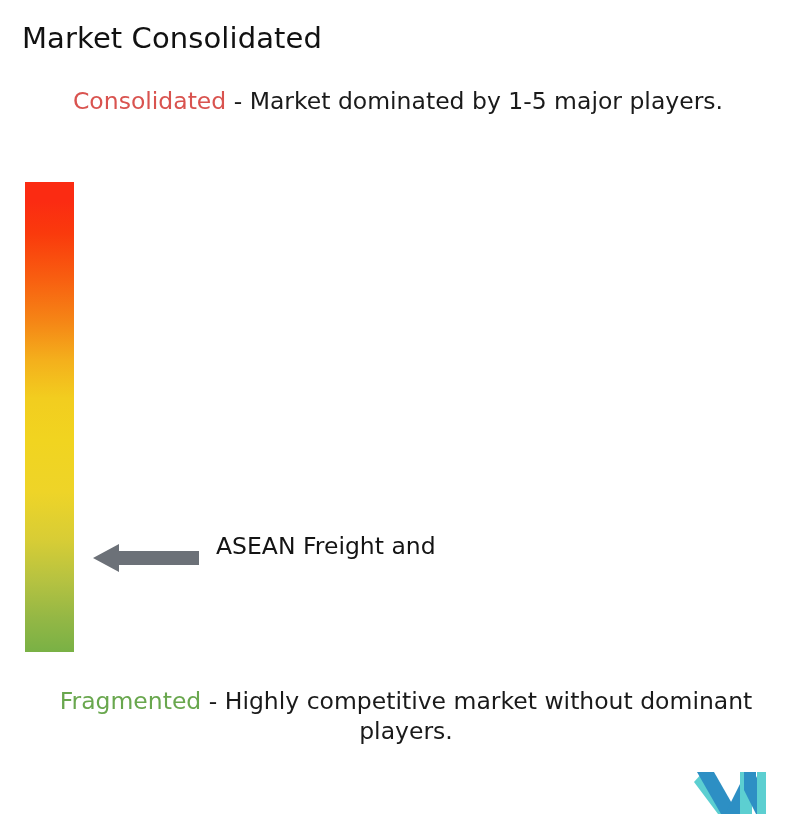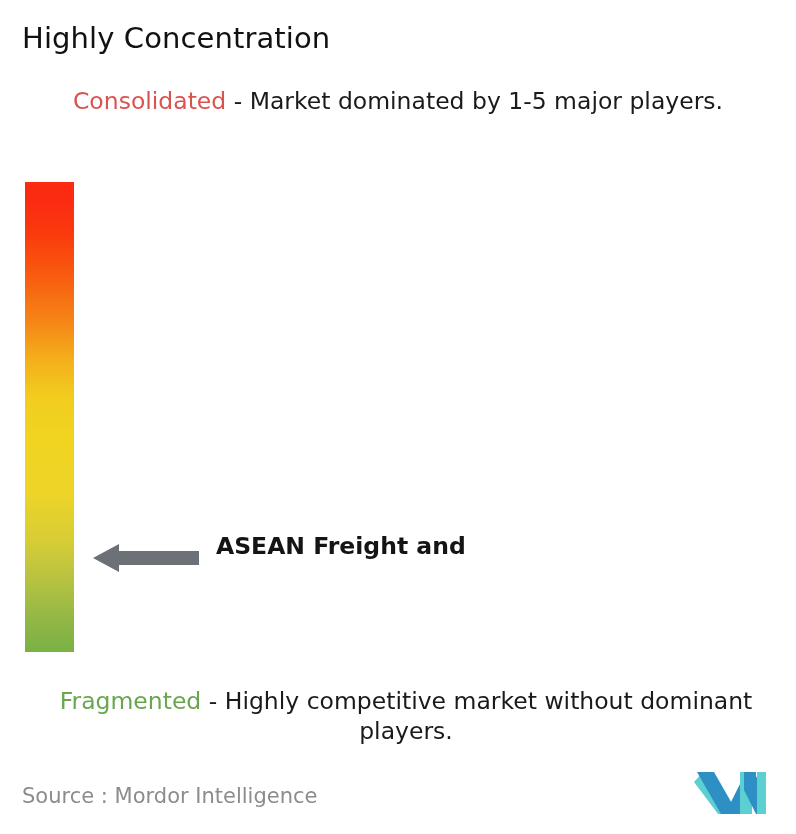--- a/index.html
+++ b/index.html
@@ -94,21 +94,21 @@
   .callout-arrow svg { display: block; }
 
   
   .callout-label {
     position: absolute;
     left: 216px;
     top: 530px;
     font-size: 23.5px;
     line-height: 32px;
     color: #141414;
-    font-weight: 700;
+    font-weight: 400;
     width: 330px;
   }
 
   
   .source-line {
     position: absolute;
     left: 22px;
     top: 782px;
     font-size: 21px;
     line-height: 28px;
@@ -126,21 +126,21 @@
     width: 72px;
     height: 46px;
   }
   .brand-logo svg { display: block; }
 </style>
 </head>
 <body>
 
 <div id="infographic">
 
-  <div class="title">Highly Concentration</div>
+  <div class="title">Market Consolidated</div>
 
   <div class="descriptor top">
     <span class="kw kw-consolidated">Consolidated</span><span class="dash-text">  - </span><span class="dash-text">Market dominated by 1-5 major players.</span>
   </div>
 
   <div class="gradient-bar"></div>
 
   <div class="callout-arrow">
     <svg width="106" height="34" viewBox="0 0 106 34" xmlns="http://www.w3.org/2000/svg">
       <polygon points="0,17 26,3 26,10 106,10 106,24 26,24 26,31" fill="#6c7178"></polygon>
@@ -148,24 +148,20 @@
   </div>
 
   <div class="callout-label">
     <div>ASEAN Freight and</div>
   </div>
 
   <div class="descriptor bottom">
     <span class="kw kw-fragmented">Fragmented</span><span class="dash-text">   - </span><span class="dash-text">Highly competitive market without dominant players.</span>
   </div>
 
-  <div class="source-line">
-    <span class="source-label">Source :</span>
-    <span class="source-value">Mordor Intelligence</span>
-  </div>
 
   <div class="brand-logo">
     <svg width="72" height="46" viewBox="0 0 72 46" xmlns="http://www.w3.org/2000/svg">
 
       <polygon points="0,12 9,2 33,44 24,44" fill="#5ccfd1"></polygon>
 
       <polygon points="3,2 20,2 44,44 27,44" fill="#2d8fc4"></polygon>
 
       <polygon points="31,44 46,44 62,14 62,2 52,2" fill="#2d8fc4"></polygon>
 

